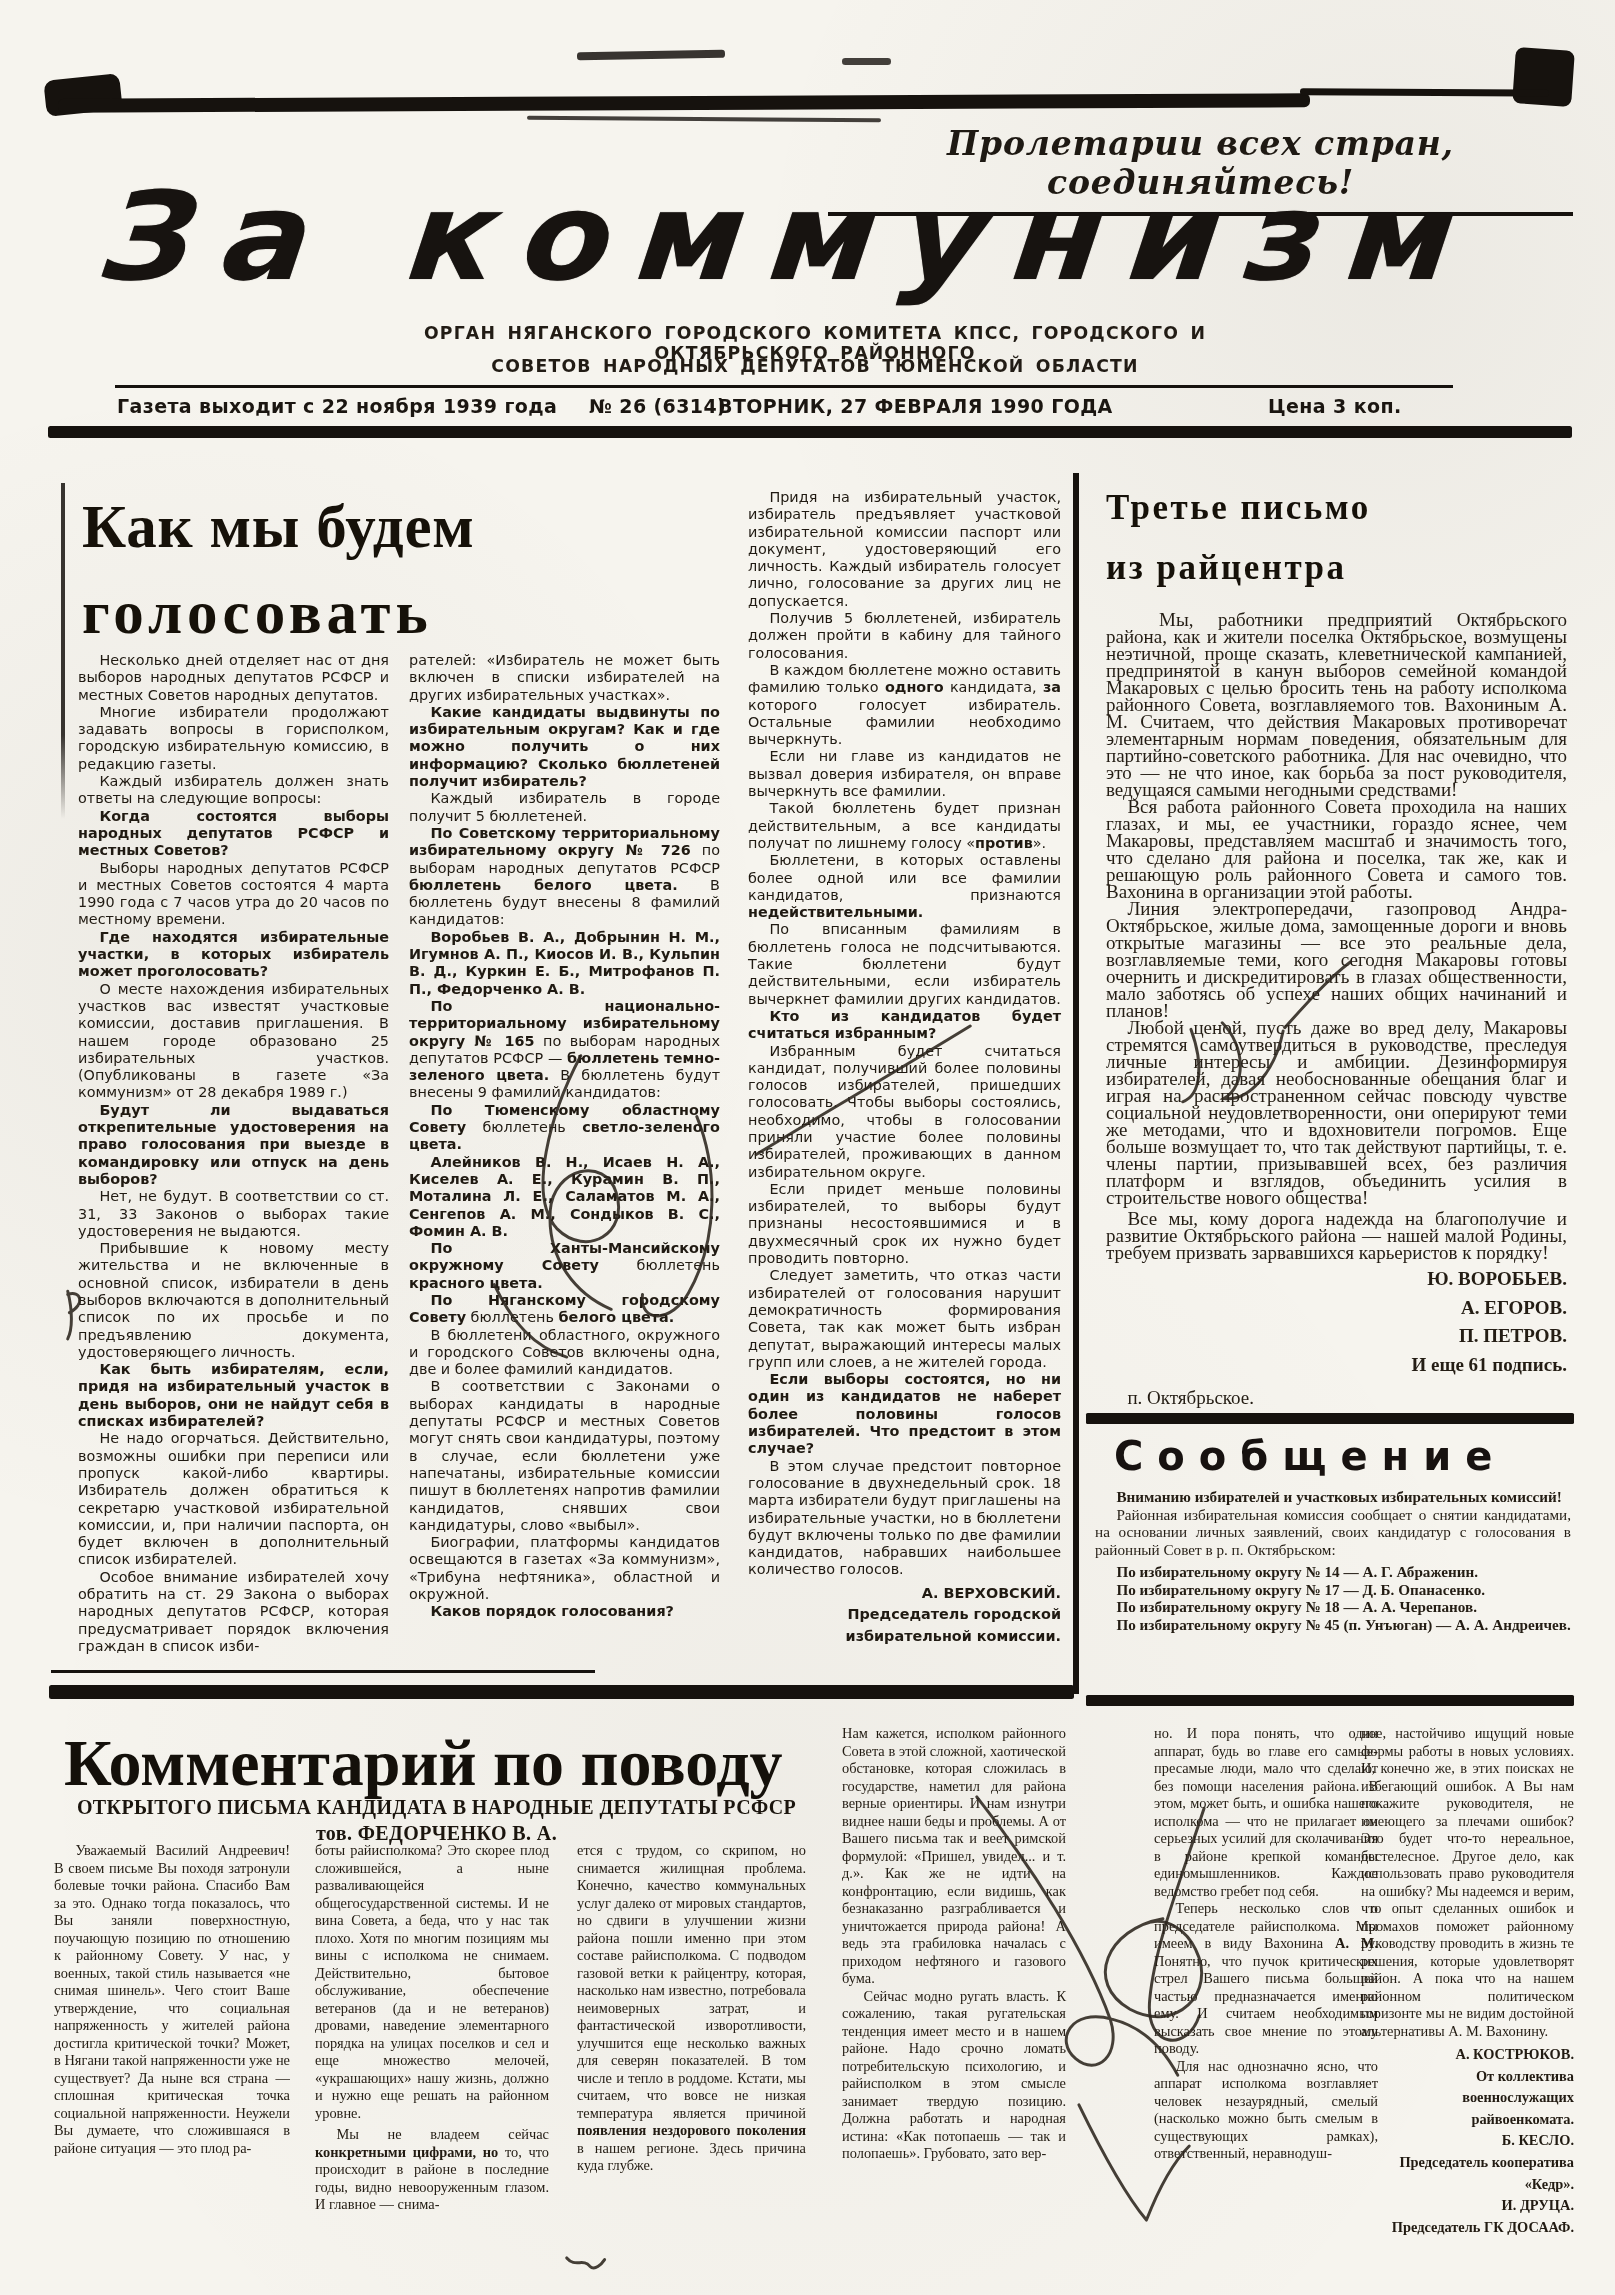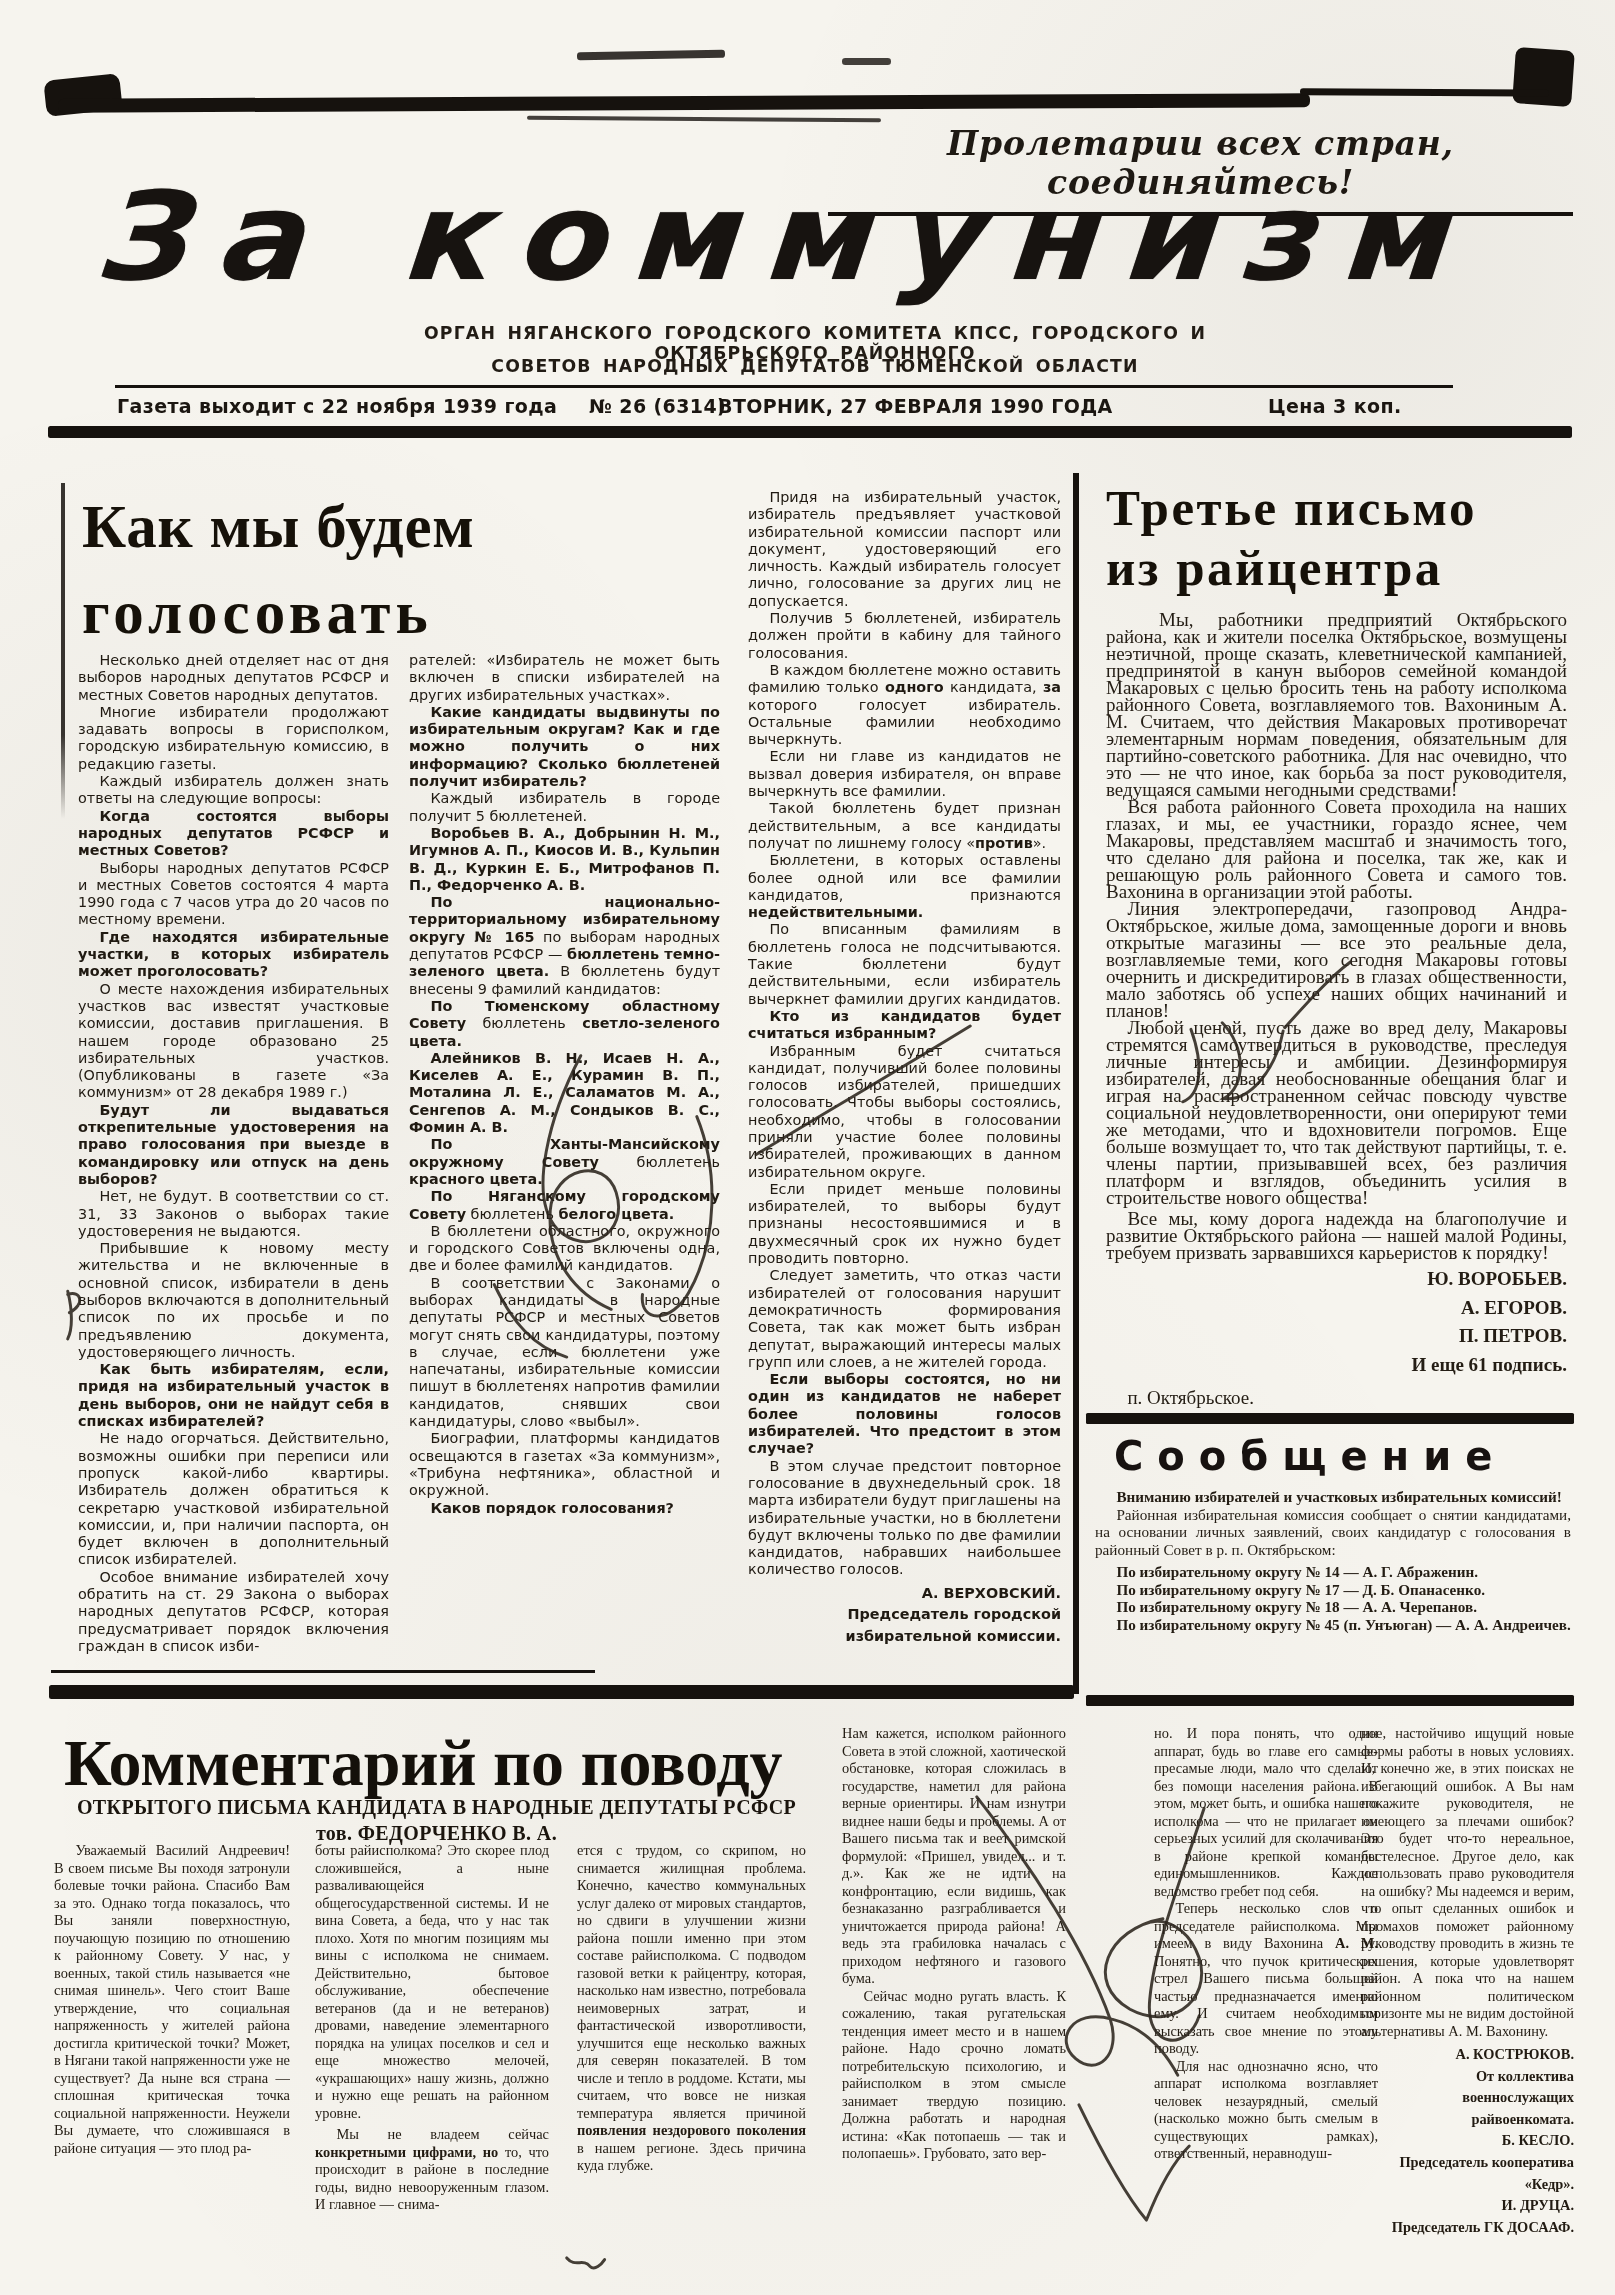--- a/index.html
+++ b/index.html
@@ -65,21 +65,21 @@
   
   .h-vote{left:82px;top:484px;width:358px;font-weight:bold;line-height:86px;color:#161109;}
   .h-vote .l1{font-size:61px;letter-spacing:0.8px;white-space:nowrap;}
   .h-vote .l2{font-size:61px;letter-spacing:5px;white-space:nowrap;}
   .colA{font-family:"DejaVu Sans", sans-serif;font-size:14.4px;line-height:17.3px;text-align:justify;color:#201a12;}
   .col-v1{left:78px;top:652px;width:311px;}
   .col-v2{left:409px;top:652px;width:311px;}
   .col-v3{left:748px;top:489px;width:313px;}
   
   .art-letter{left:1106px;top:478px;width:461px;}
-  .h-letter{font-weight:bold;font-size:51px;line-height:60px;letter-spacing:2.5px;color:#161109;}
+  .h-letter{font-weight:bold;font-size:35px;line-height:60px;letter-spacing:2.5px;color:#161109;}
   .art-letter .body{margin-top:13px;font-size:19px;line-height:17px;text-align:justify;color:#241d14;}
   
   .h-ann{
     left:1114px;top:1433px;width:461px;
     font-family:"DejaVu Sans", sans-serif;font-weight:bold;
     font-size:40px;letter-spacing:14px;color:#171210;
   }
   .ann-body{left:1095px;top:1488px;width:476px;font-size:15.2px;line-height:17.7px;text-align:justify;color:#241d14;}
   
   .h-comment{
@@ -150,20 +150,21 @@
       <div class="para"><span>Нет, не будут. В соответствии со ст. 31, 33 Законов о выборах такие удостоверения не выдаются.</span></div>
       <div class="para"><span>Прибывшие к новому месту жительства и не включенные в основной список, избиратели в день выборов включаются в дополнительный список по их просьбе и по предъявлению документа, удостоверяющего личность.</span></div>
       <div class="para q"><span>Как быть избирателям, если, придя на избирательный участок в день выборов, они не найдут себя в списках избирателей?</span></div>
       <div class="para"><span>Не надо огорчаться. Действительно, возможны ошибки при переписи или пропуск какой-либо квартиры. Избиратель должен обратиться к секретарю участковой избирательной комиссии, и, при наличии паспорта, он будет включен в дополнительный список избирателей.</span></div>
       <div class="para"><span>Особое внимание избирателей хочу обратить на ст. 29 Закона о выборах народных депутатов РСФСР, которая предусматривает порядок включения граждан в список изби-</span></div>
     </div>
   <div class="abs colA col-v2">
       <div class="para noind"><span>рателей: «Избиратель не может быть включен в списки избирателей на других избирательных участках».</span></div>
       <div class="para q"><span>Какие кандидаты выдвинуты по избирательным округам? Как и где можно получить о них информацию? Сколько бюллетеней получит избиратель?</span></div>
       <div class="para"><span>Каждый избиратель в городе получит 5 бюллетеней.</span></div>
+      <div class="para"><span class="b">По Советскому территориальному избирательному округу № 726</span><span> по выборам народных депутатов РСФСР </span><span class="b">бюллетень белого цвета.</span><span> В бюллетень будут внесены 8 фамилий кандидатов:</span></div>
       <div class="para q"><span>Воробьев В. А., Добрынин Н. М., Игумнов А. П., Киосов И. В., Кульпин В. Д., Куркин Е. Б., Митрофанов П. П., Федорченко А. В.</span></div>
       <div class="para"><span class="b">По национально-территориальному избирательному округу № 165</span><span> по выборам народных депутатов РСФСР — </span><span class="b">бюллетень темно-зеленого цвета.</span><span> В бюллетень будут внесены 9 фамилий кандидатов:</span></div>
       <div class="para"><span class="b">По Тюменскому областному Совету</span><span> бюллетень </span><span class="b">светло-зеленого цвета.</span></div>
       <div class="para q"><span>Алейников В. Н., Исаев Н. А., Киселев А. Е., Курамин В. П., Моталина Л. Е., Саламатов М. А., Сенгепов А. М., Сондыков В. С., Фомин А. В.</span></div>
       <div class="para"><span class="b">По Ханты-Мансийскому окружному Совету</span><span> бюллетень </span><span class="b">красного цвета.</span></div>
       <div class="para"><span class="b">По Няганскому городскому Совету</span><span> бюллетень </span><span class="b">белого цвета.</span></div>
       <div class="para"><span>В бюллетени областного, окружного и городского Советов включены одна, две и более фамилий кандидатов.</span></div>
       <div class="para"><span>В соответствии с Законами о выборах кандидаты в народные депутаты РСФСР и местных Советов могут снять свои кандидатуры, поэтому в случае, если бюллетени уже напечатаны, избирательные комиссии пишут в бюллетенях напротив фамилии кандидатов, снявших свои кандидатуры, слово «выбыл».</span></div>
       <div class="para"><span>Биографии, платформы кандидатов освещаются в газетах «За коммунизм», «Трибуна нефтяника», областной и окружной.</span></div>
       <div class="para q"><span>Каков порядок голосования?</span></div>

